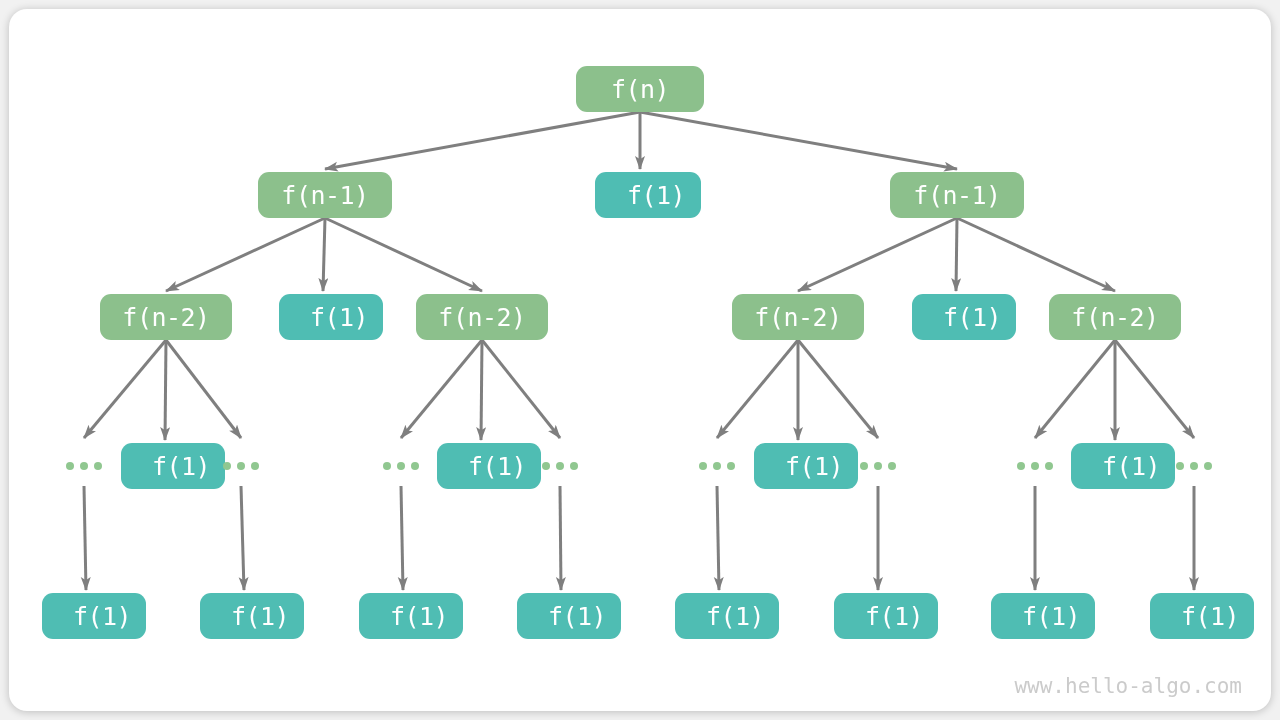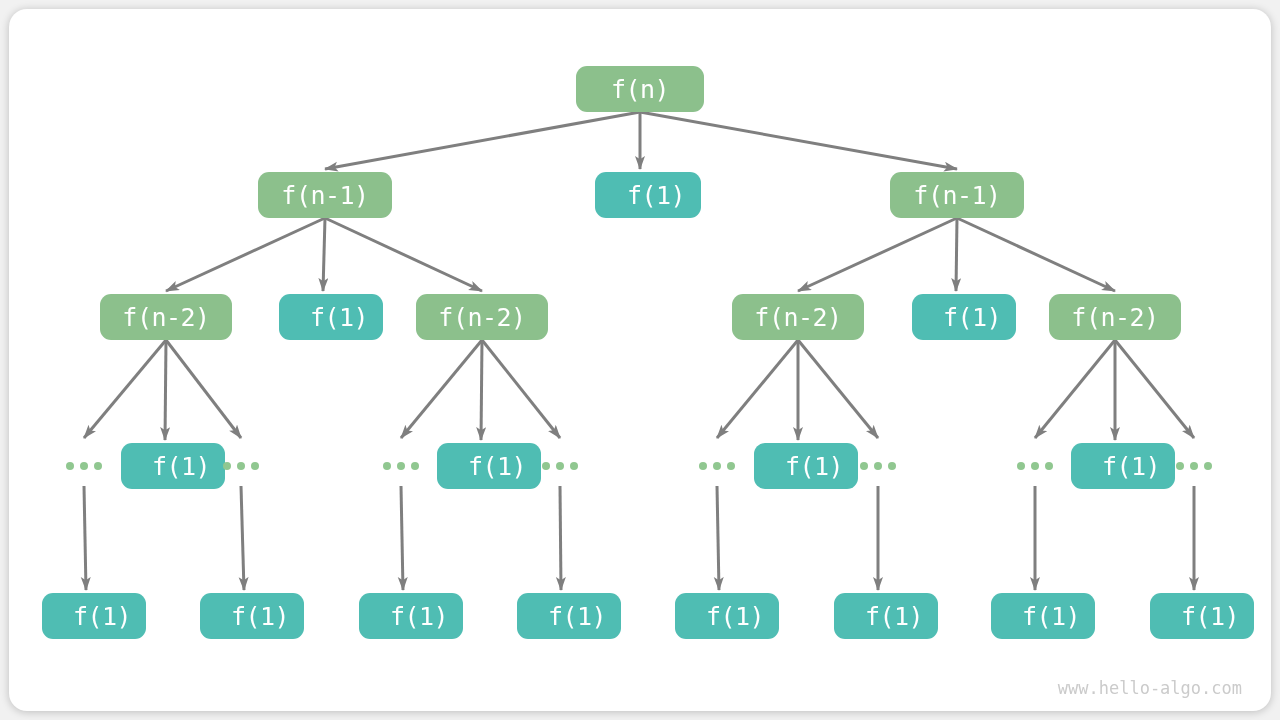--- a/index.html
+++ b/index.html
@@ -20,21 +20,21 @@
     display:flex;align-items:center;justify-content:center;
     color:var(--node-text,#fff);font-size:25px;line-height:1;
     letter-spacing:-0.5px;
   }
   .node.call{background:var(--green,#8CC08C);text-align:right;}
   .node.base{background:var(--teal,#4FBDB3);padding-left:16px;}
   .dots{position:absolute;display:flex;gap:6px;align-items:center;}
   .dot{width:8px;height:8px;border-radius:50%;background:var(--dots,#90C790);}
   .watermark{
     position:absolute;right:38px;bottom:22px;
-    font-size:17px;color:var(--watermark,#cbcbcb);
+    font-size:21px;color:var(--watermark,#cbcbcb);
   }
 </style>
 </head>
 <body style="--page-bg: #F1F1F1; --card: #FFFFFF; --green: #8CC08C; --teal: #4FBDB3; --dots: #90C790; --arrow: #7F7F7F; --node-text: #FFFFFF; --watermark: #CBCBCB;">
 
 <div class="card"></div>
 
 <svg class="layer" viewBox="0 0 1280 720" xmlns="http://www.w3.org/2000/svg">
   <defs>
     <marker id="arrowhead" markerUnits="userSpaceOnUse" markerWidth="15" markerHeight="12" refX="13" refY="5" orient="auto">

